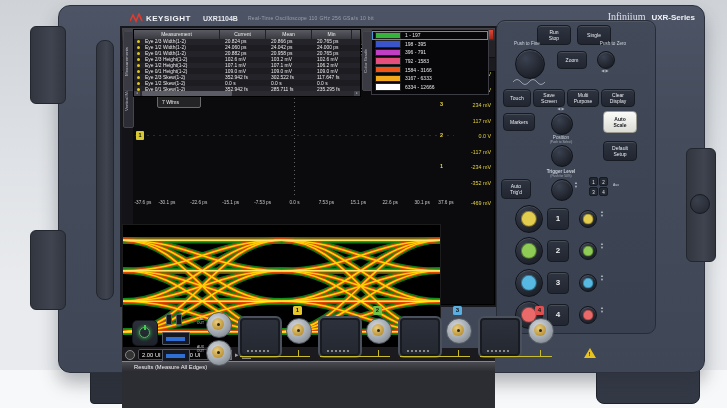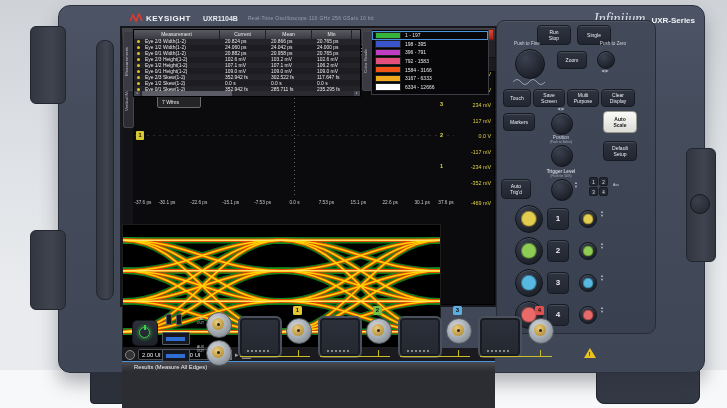--- a/index.html
+++ b/index.html
@@ -11,21 +11,21 @@
   .chassis{left:58px;top:5px;width:645px;height:366px;background:linear-gradient(180deg,#4d5465 0%,#454c5c 30%,#3f4656 100%);
            border:1px solid #2c313d;border-radius:12px;box-shadow:0 10px 18px rgba(40,45,55,.35);}
   .bumper{background:linear-gradient(90deg,#31363f,#3f4450 60%,#31363f);border:1px solid #23272f;border-radius:6px;}
   .foot{background:#2d313b;border-radius:4px;border:1px solid #1f232b;}
   
   .bezel-row{left:130px;top:11px;width:560px;height:14px;display:flex;align-items:center;}
   .brand{color:#f2f3f6;font-size:8px;font-weight:bold;letter-spacing:.5px;margin-left:3px;}
   .model{color:#e8eaef;font-size:7px;font-weight:bold;margin-left:12px;}
   .specs{color:#99a0ac;font-size:5px;margin-left:10px;letter-spacing:.3px;}
   .series-wrap{position:absolute;right:32px;top:11px;display:flex;align-items:baseline;gap:6px;}
-  .inf{color:#dde1e9;font-size:14px;font-style:italic;font-family:"Liberation Serif",serif;}
+  .inf{color:#dde1e9;font-size:10px;font-family:"Liberation Serif",serif;}
   .ser{color:#f0f2f6;font-size:8px;font-weight:bold;}
   
   .screen{left:120px;top:26px;width:373px;height:277px;background:#0b0b0d;border:2px solid #15171c;box-shadow:inset 0 0 0 1px #000;}
   .menubar{left:0;top:0;width:373px;height:13px;background:linear-gradient(180deg,#45454b,#27272b);display:flex;align-items:center;}
   .menu-item{color:#e8e8ec;font-size:6px;padding:0 2.5px;cursor:default;}
   .mb-right{position:absolute;right:1px;top:0;height:13px;display:flex;align-items:center;gap:2px;}
   .clock{color:#cfcfd6;font-size:3.6px;text-align:right;line-height:1.2;}
   .kbrand{color:#fff;font-size:4.6px;font-weight:bold;line-height:1;}
   .kbrand small{display:block;font-size:2.6px;color:#bbb;font-weight:normal;}
   .winbtn{width:10px;height:9px;border:1px solid #666;border-radius:1px;background:linear-gradient(180deg,#5a5a60,#3a3a40);color:#ddd;font-size:5px;line-height:8px;text-align:center;}

